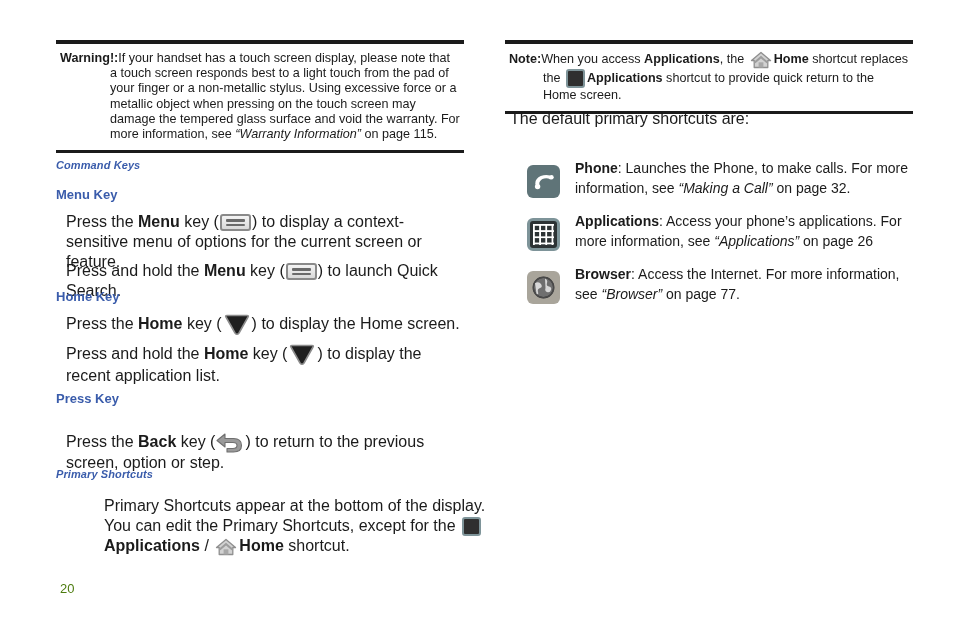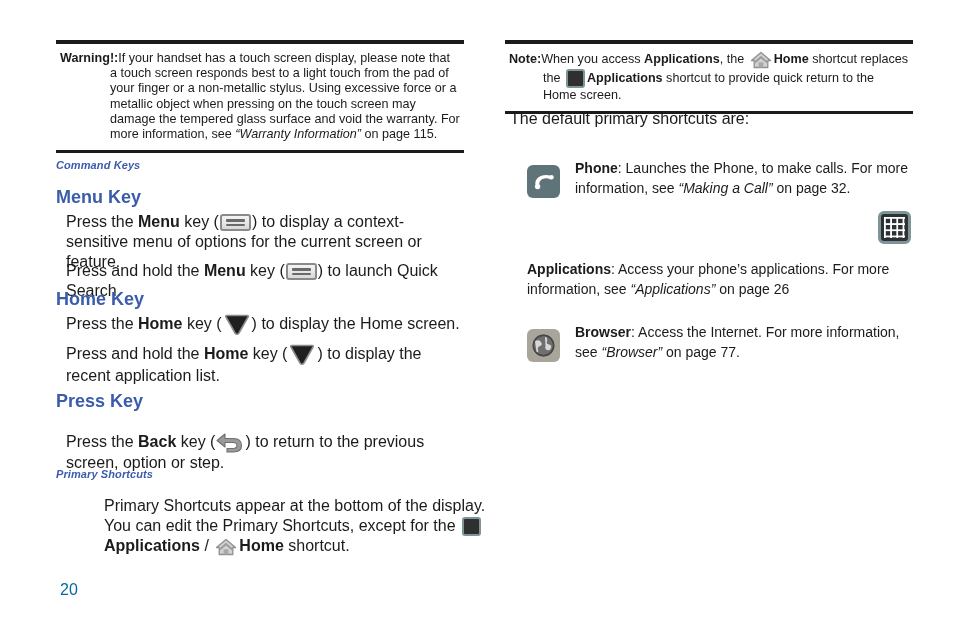--- a/index.html
+++ b/index.html
@@ -34,21 +34,21 @@
   .hang-note { padding-left: 34px; text-indent: -34px; }
   b, strong { font-weight: 700; }
   .ital { font-style: italic; }
 
   
   h2.sec {
     color:#3a5cab; font-size:11px; font-style:italic; font-weight:700;
     margin: 0; letter-spacing: .1px;
   }
   h3.sub {
-    color:#3a5cab; font-size:18px; font-weight:700; margin:0;
+    color:#3a5cab; font-size:13px; font-weight:700; margin:0;
   }
 
   
   .para {
     font-size: 16px; line-height: 20px; color:#1b1b1b;
   }
   .indent { margin-left: 10px; }
 
   
   .ic { display:inline-block; vertical-align:middle; position:relative; }
@@ -98,21 +98,21 @@
       linear-gradient(to bottom, #ffffff 2.2px, transparent 2.2px);
     background-size: 6.2px 6.2px;
   }
   .tile-browser { background:#a9a59b; }
   .tile svg { position:absolute; inset:0; width:100%; height:100%; }
 
   
   .sc-row { display:flex; align-items:flex-end; gap:15px; }
   .sc-text { font-size:14px; line-height:20px; flex:1; }
 
-  .pagenum { font-size:16px; color:#0369a1; }
+  .pagenum { font-size:13px; color:#4d7c0f; }
 </style>
 </head>
 <body>
 
 <div class="page">
 
   <div class="col col-left">
 
     <div style="position:absolute; top:40px; left:0; width:408px;">
       <div class="rule rule-thick"></div>
@@ -203,21 +203,21 @@
             <path d="M9.5 21.5 Q7.5 19 8.6 16 Q10.4 11.2 16.5 10.2 Q22.6 9.2 25.6 12.2 L23.3 14.6 Q20.8 12.6 17.2 13.4 Q13.4 14.3 12.4 17.6 Q11.8 19.6 12.9 21.2 Z" fill="#ffffff"></path>
             <circle cx="10.6" cy="21.6" r="2.7" fill="#ffffff"></circle>
             <circle cx="24.5" cy="12.3" r="2.2" fill="#ffffff"></circle>
           </svg>
         </div>
         <div class="sc-text">
           <b>Phone</b><span>: Launches the Phone, to make calls. For more information, see </span><span class="ital">“Making a Call”</span><span> on page 32.</span>
         </div>
       </div>
 
-      <div class="sc-row" style="margin-bottom:23px;flex-direction:column;">
+      <div class="sc-row" style="margin-bottom:13px;">
         <div class="tile tile-apps">
           <span class="g"></span>
         </div>
         <div class="sc-text">
           <b>Applications</b><span>: Access your phone’s applications. For more information, see </span><span class="ital">“Applications”</span><span> on page 26</span>
         </div>
       </div>
 
       <div class="sc-row">
         <div class="tile tile-browser">

